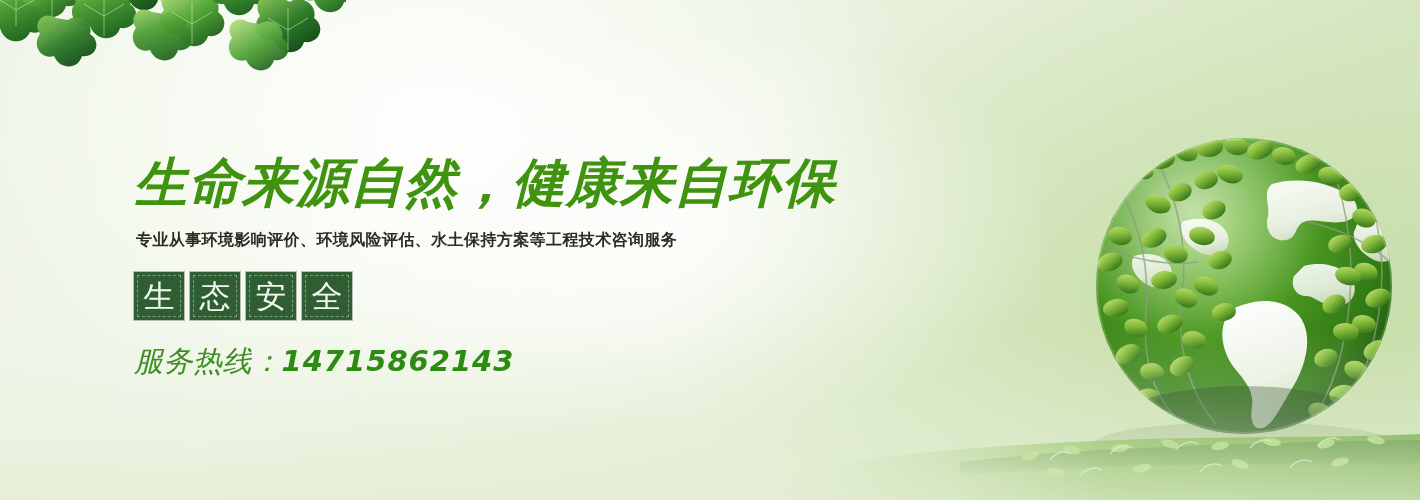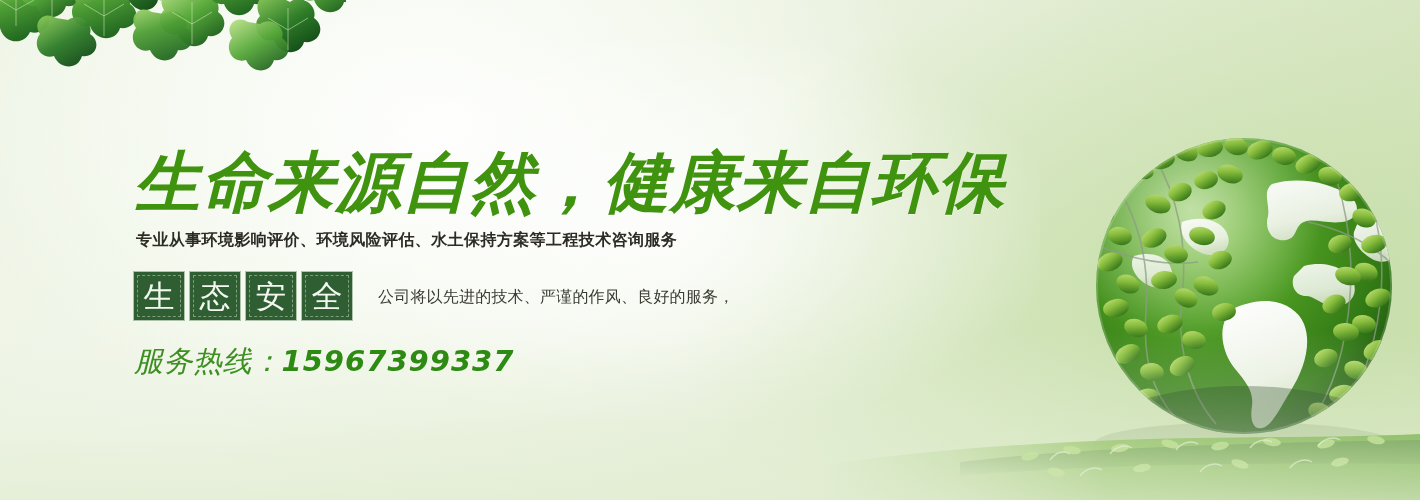--- a/index.html
+++ b/index.html
@@ -61,21 +61,21 @@
   }
 
   
   .copy {
     position: absolute;
     left: 134px; top: 152px;
     width: 720px;
   }
   .headline {
     margin: 0;
-    font-size: 66px;
+    font-size: 53px;
     line-height: 62px;
     font-weight: 700;
     font-style: italic;
     letter-spacing: 1px;
     color: #3f930f;
     white-space: nowrap;
     text-shadow: 0 1px 0 rgba(255,255,255,0.55);
   }
   .subhead {
     margin: 12px 0 0 2px;
@@ -391,22 +391,21 @@
         </div>
         <div class="stamp">
           <span class="stamp-char">安</span>
         </div>
         <div class="stamp">
           <span class="stamp-char">全</span>
         </div>
       </div>
 
       <div class="blurb">
-        <div class="blurb-line">公司将以先进的技术、严谨的作风、良好的服务，</div>
       </div>
     </div>
 
     <div class="hotline">
-      <span class="hotline-label">服务热线：</span><span class="hotline-number">15967399337</span>
+      <span class="hotline-label">服务热线：</span><span class="hotline-number">14715862143</span>
     </div>
 
   </div>
 </div>
 
 </body></html>

